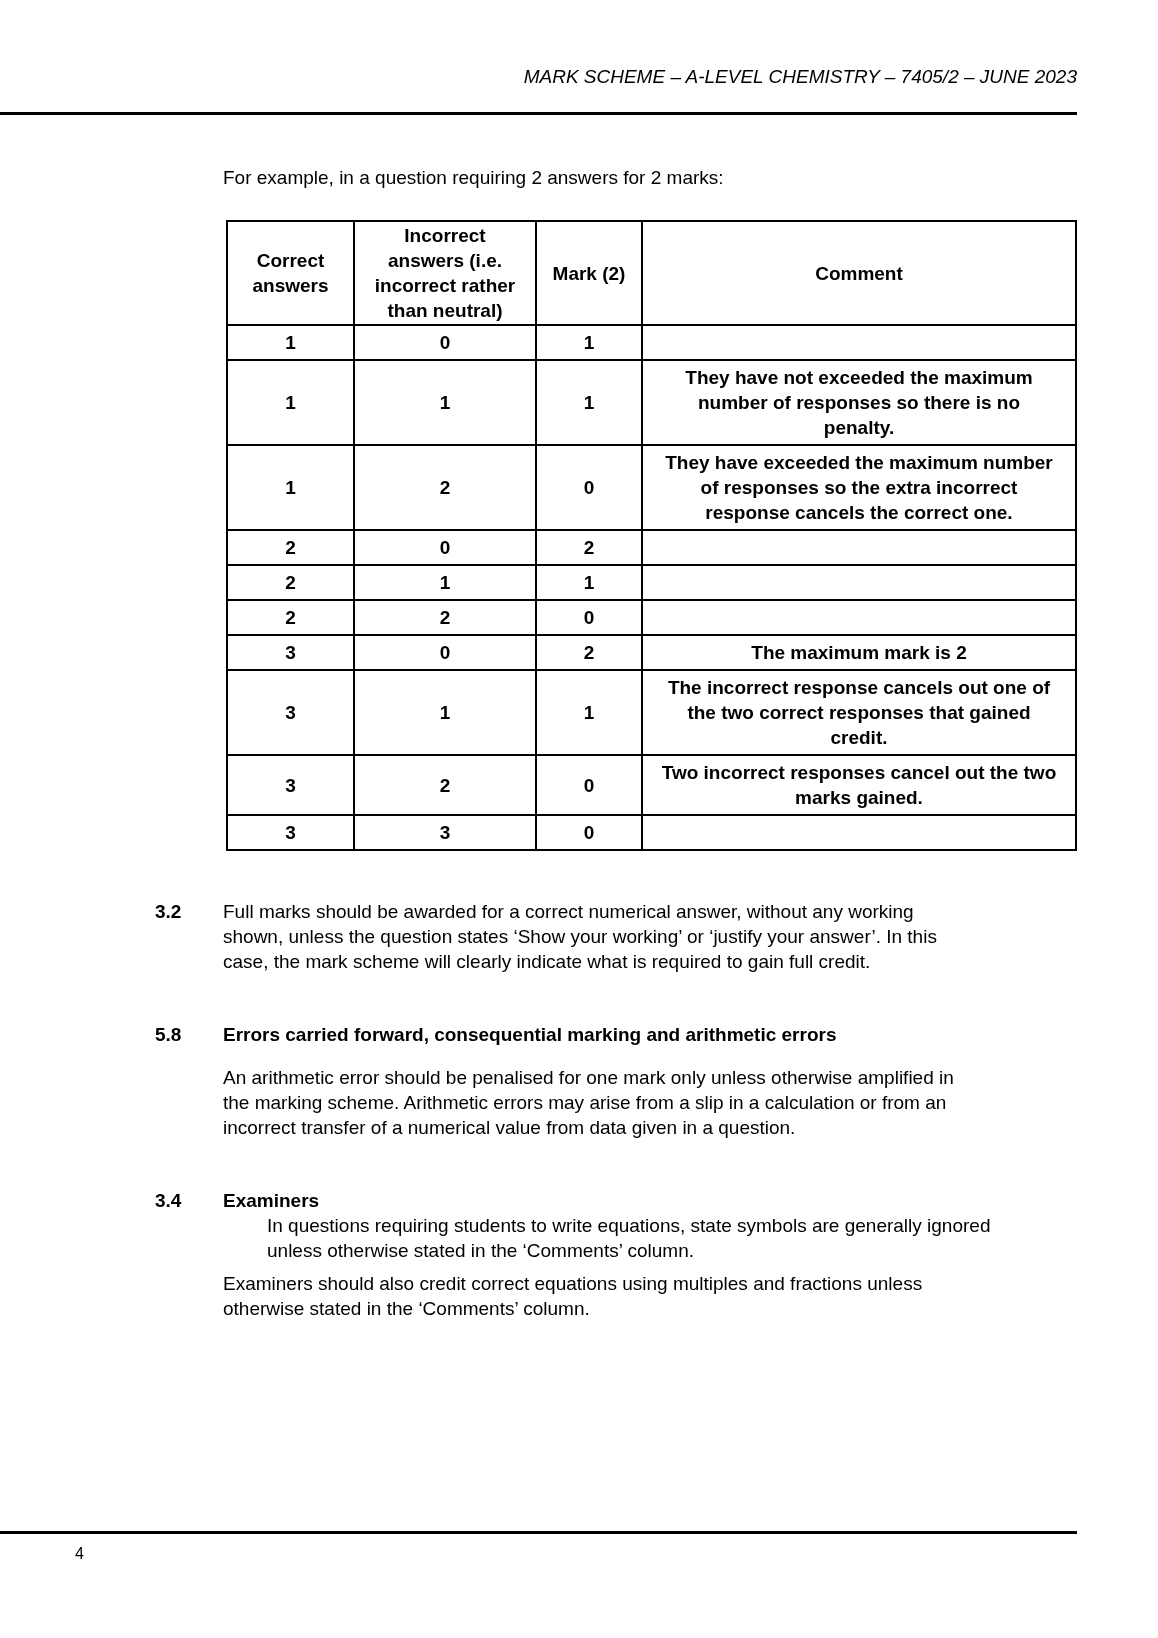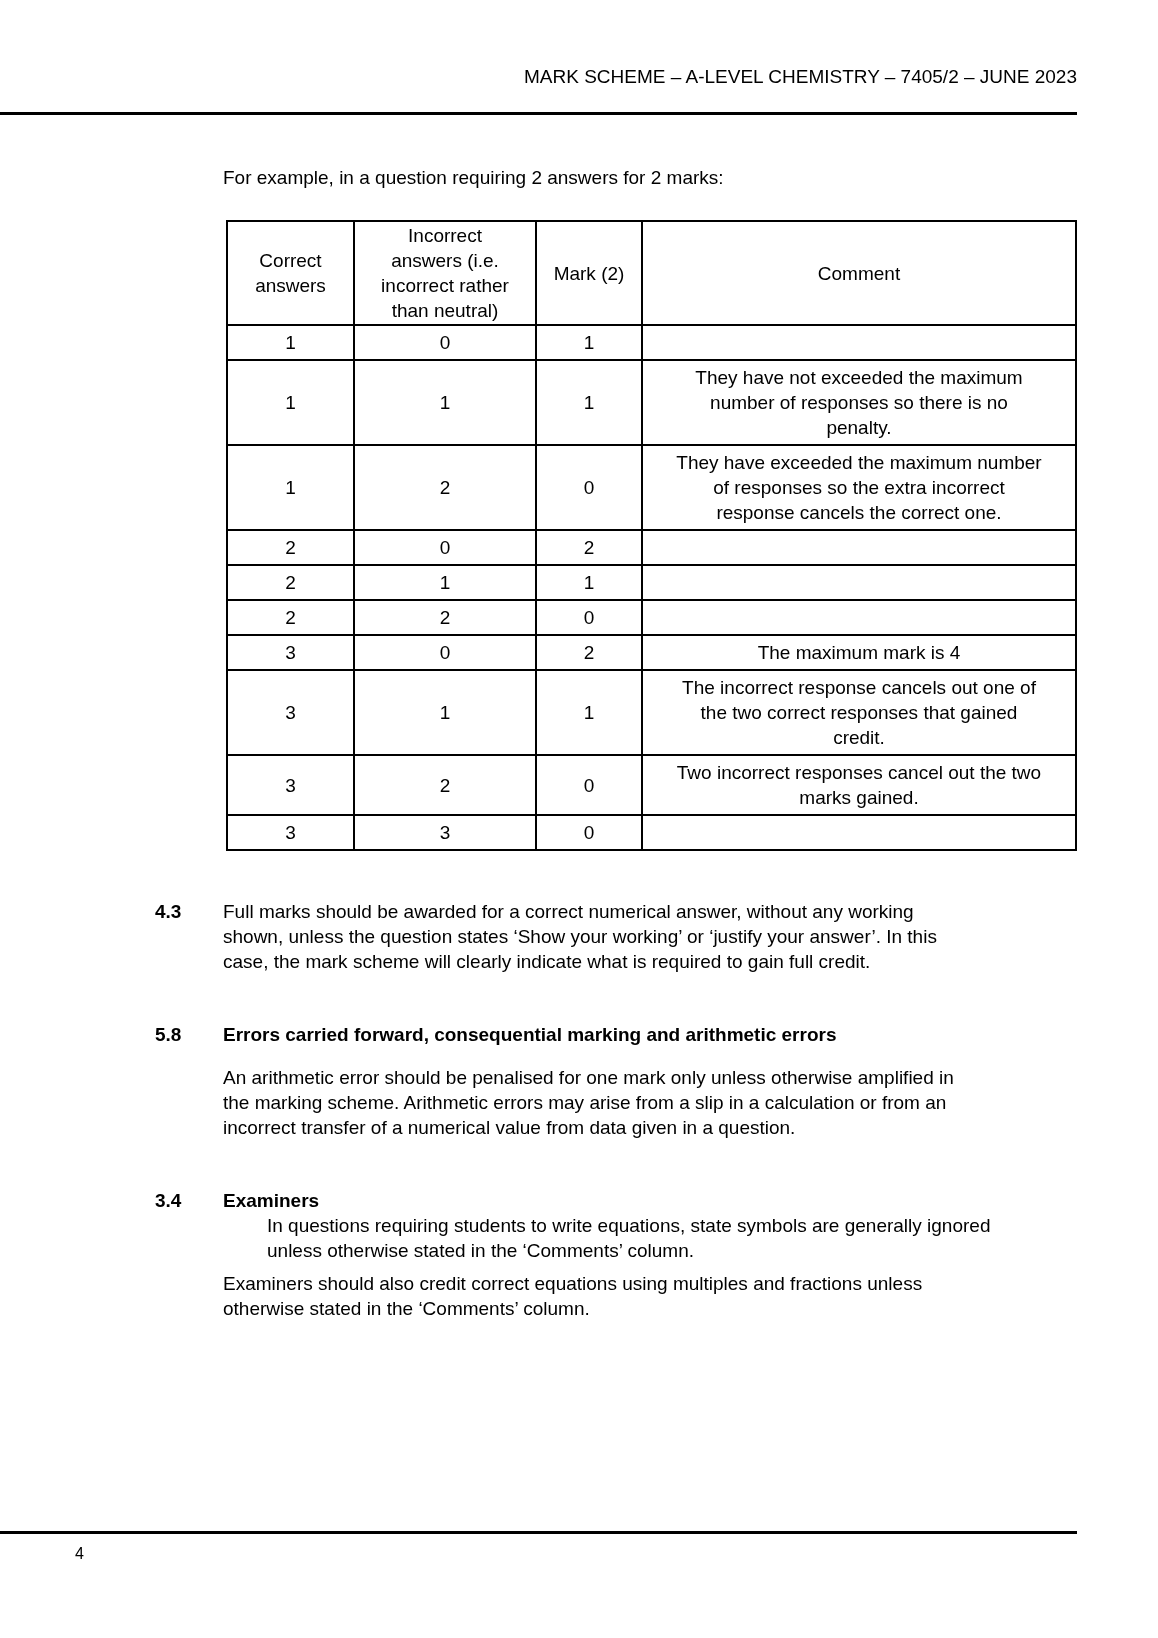--- a/index.html
+++ b/index.html
@@ -4,35 +4,35 @@
 <style>
   * { box-sizing: border-box; }
   html, body { margin: 0; padding: 0; }
   body {
     width: 1158px; height: 1638px;
     background: #ffffff; color: #000000;
     font-family: "Liberation Sans", sans-serif;
     font-size: 19px; line-height: 25px;
     position: relative; overflow: hidden;
   }
-  .page-header { padding-top: 64px; width: 1077px; text-align: right; }
+  .page-header { padding-top: 64px; width: 1077px; text-align: right; font-style: italic; }
   .header-rule { width: 1077px; height: 3px; background: #000; margin-top: 23px; }
   .intro { margin: 50px 0 0 223px; }
   table.marks {
     border-collapse: collapse; table-layout: fixed;
     width: 849px; margin: 30px 0 0 226px;
   }
   table.marks col.c1 { width: 127px; }
   table.marks col.c2 { width: 182px; }
   table.marks col.c3 { width: 106px; }
   table.marks col.c4 { width: 434px; }
   table.marks th, table.marks td {
     border: 2px solid #000;
     text-align: center; vertical-align: middle;
-    font-weight: normal;
+    font-weight: bold;
     white-space: pre-line;
     padding: 4px 8px;
   }
   table.marks th { padding: 1px 4px; }
   .sections { margin-top: 48px; }
   .section { margin-left: 223px; position: relative; }
   .section + .section { margin-top: 48px; }
   .section-num { position: absolute; left: -68px; top: 0; font-weight: bold; }
   .section-heading { font-weight: bold; }
   .section-paragraphs p.para { margin: 18px 0 0 0; white-space: pre-line; }
@@ -115,21 +115,21 @@
     <td>2</td>
     <td>2</td>
     <td>0</td>
     <td></td>
   </tr>
 
   <tr>
     <td>3</td>
     <td>0</td>
     <td>2</td>
-    <td>The maximum mark is 4</td>
+    <td>The maximum mark is 2</td>
   </tr>
 
   <tr>
     <td>3</td>
     <td>1</td>
     <td>1</td>
     <td>The incorrect response cancels out one of
 the two correct responses that gained
 credit.</td>
   </tr>
@@ -146,21 +146,21 @@
     <td>3</td>
     <td>3</td>
     <td>0</td>
     <td></td>
   </tr>
 </tbody>
 </table>
 
 <div class="sections">
   <div class="section">
-    <span class="section-num">4.3</span>
+    <span class="section-num">3.2</span>
     <div class="section-paragraphs">
         <p class="para">Full marks should be awarded for a correct numerical answer, without any working
 shown, unless the question states ‘Show your working’ or ‘justify your answer’.  In this
 case, the mark scheme will clearly indicate what is required to gain full credit.</p>
       </div>
   </div>
 
   <div class="section">
     <span class="section-num">5.8</span>
     <div class="section-heading">Errors carried forward, consequential marking and arithmetic errors</div>

